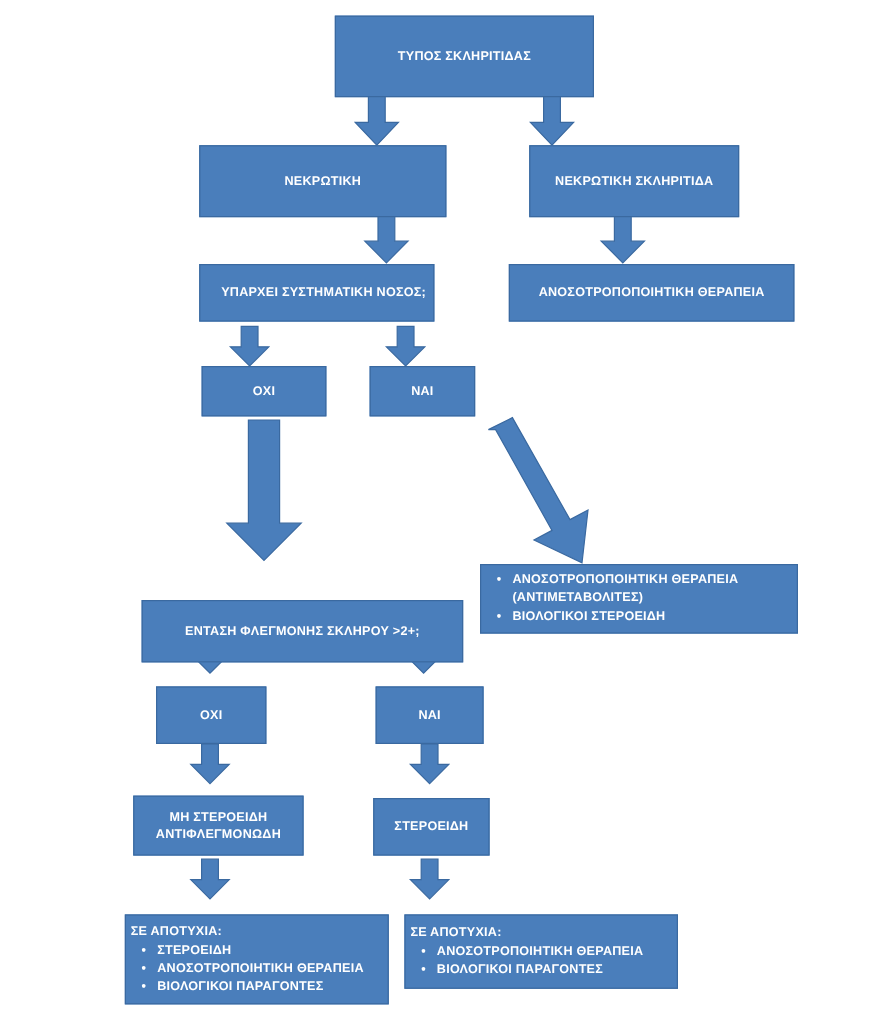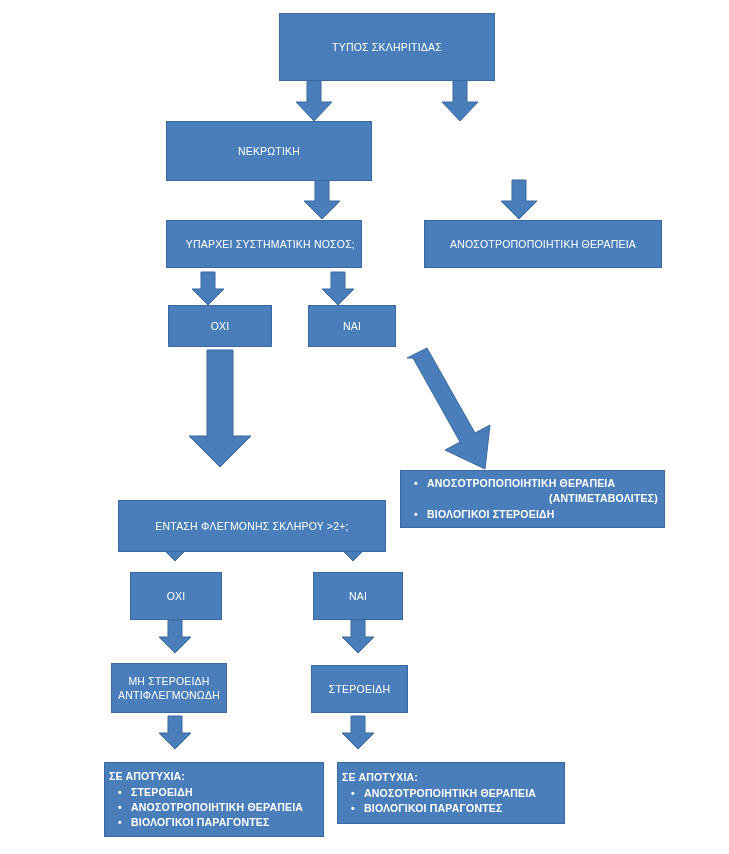--- a/index.html
+++ b/index.html
@@ -20,21 +20,21 @@
     width: 729px;
     height: 854px;
   }
   .node {
     position: absolute;
     box-sizing: border-box;
     background: #4A7EBB;
     border: 1px solid #3A69A0;
     color: #ffffff;
     font-size: 10.5px;
-    font-weight: normal;
+    font-weight: bold;
     letter-spacing: 0.2px;
     display: flex;
     align-items: center;
     justify-content: center;
     text-align: center;
     line-height: 1.35;
     padding: 2px 6px;
     -webkit-font-smoothing: antialiased;
   }
   .node .lines { width: 100%; }
@@ -69,21 +69,21 @@
     position: relative;
     text-align: left;
   }
   .listnode li .bullet {
     position: absolute;
     left: -13px;
     top: 0;
   }
   .listnode li .sub {
     display: block;
-    text-align: right;
+    text-align: left;
   }
   .arrow { position: absolute; }
   .arrow svg { display: block; overflow: visible; }
 </style>
 </head>
 <body>
 
 <div id="canvas">
 
   <div class="arrow" style="left:294px; top:80px; width:40px; height:42px;">
@@ -175,20 +175,25 @@
       <span class="line">ΤΥΠΟΣ ΣΚΛΗΡΙΤΙΔΑΣ</span>
     </span>
   </div>
 
   <div class="node" style="left:166px; top:121px; width:206px; height:60px;">
     <span class="lines">
       <span class="line">ΝΕΚΡΩΤΙΚΗ</span>
     </span>
   </div>
 
+  <div class="node" style="left:441px; top:121px; width:175px; height:60px;">
+    <span class="lines">
+      <span class="line">ΝΕΚΡΩΤΙΚΗ ΣΚΛΗΡΙΤΙΔΑ</span>
+    </span>
+  </div>
 
   <div class="node" style="left:166px; top:220px; width:196px; height:48px;text-align:right;">
     <span class="lines">
       <span class="line">ΥΠΑΡΧΕΙ ΣΥΣΤΗΜΑΤΙΚΗ ΝΟΣΟΣ;</span>
     </span>
   </div>
 
   <div class="node" style="left:424px; top:220px; width:238px; height:48px;">
     <span class="lines">
       <span class="line">ΑΝΟΣΟΤΡΟΠΟΠΟΙΗΤΙΚΗ ΘΕΡΑΠΕΙΑ</span>
@@ -232,21 +237,21 @@
       <span class="line">ΟΧΙ</span>
     </span>
   </div>
 
   <div class="node" style="left:313px; top:572px; width:90px; height:48px;">
     <span class="lines">
       <span class="line">ΝΑΙ</span>
     </span>
   </div>
 
-  <div class="node" style="left:111px; top:663px; width:116px; height:50px;">
+  <div class="node" style="left:111px; top:663px; width:142px; height:50px;">
     <span class="lines">
       <span class="line">ΜΗ ΣΤΕΡΟΕΙΔΗ</span>
       <span class="line">ΑΝΤΙΦΛΕΓΜΟΝΩΔΗ</span>
     </span>
   </div>
 
   <div class="node" style="left:311px; top:665px; width:97px; height:48px;">
     <span class="lines">
       <span class="line">ΣΤΕΡΟΕΙΔΗ</span>
     </span>

